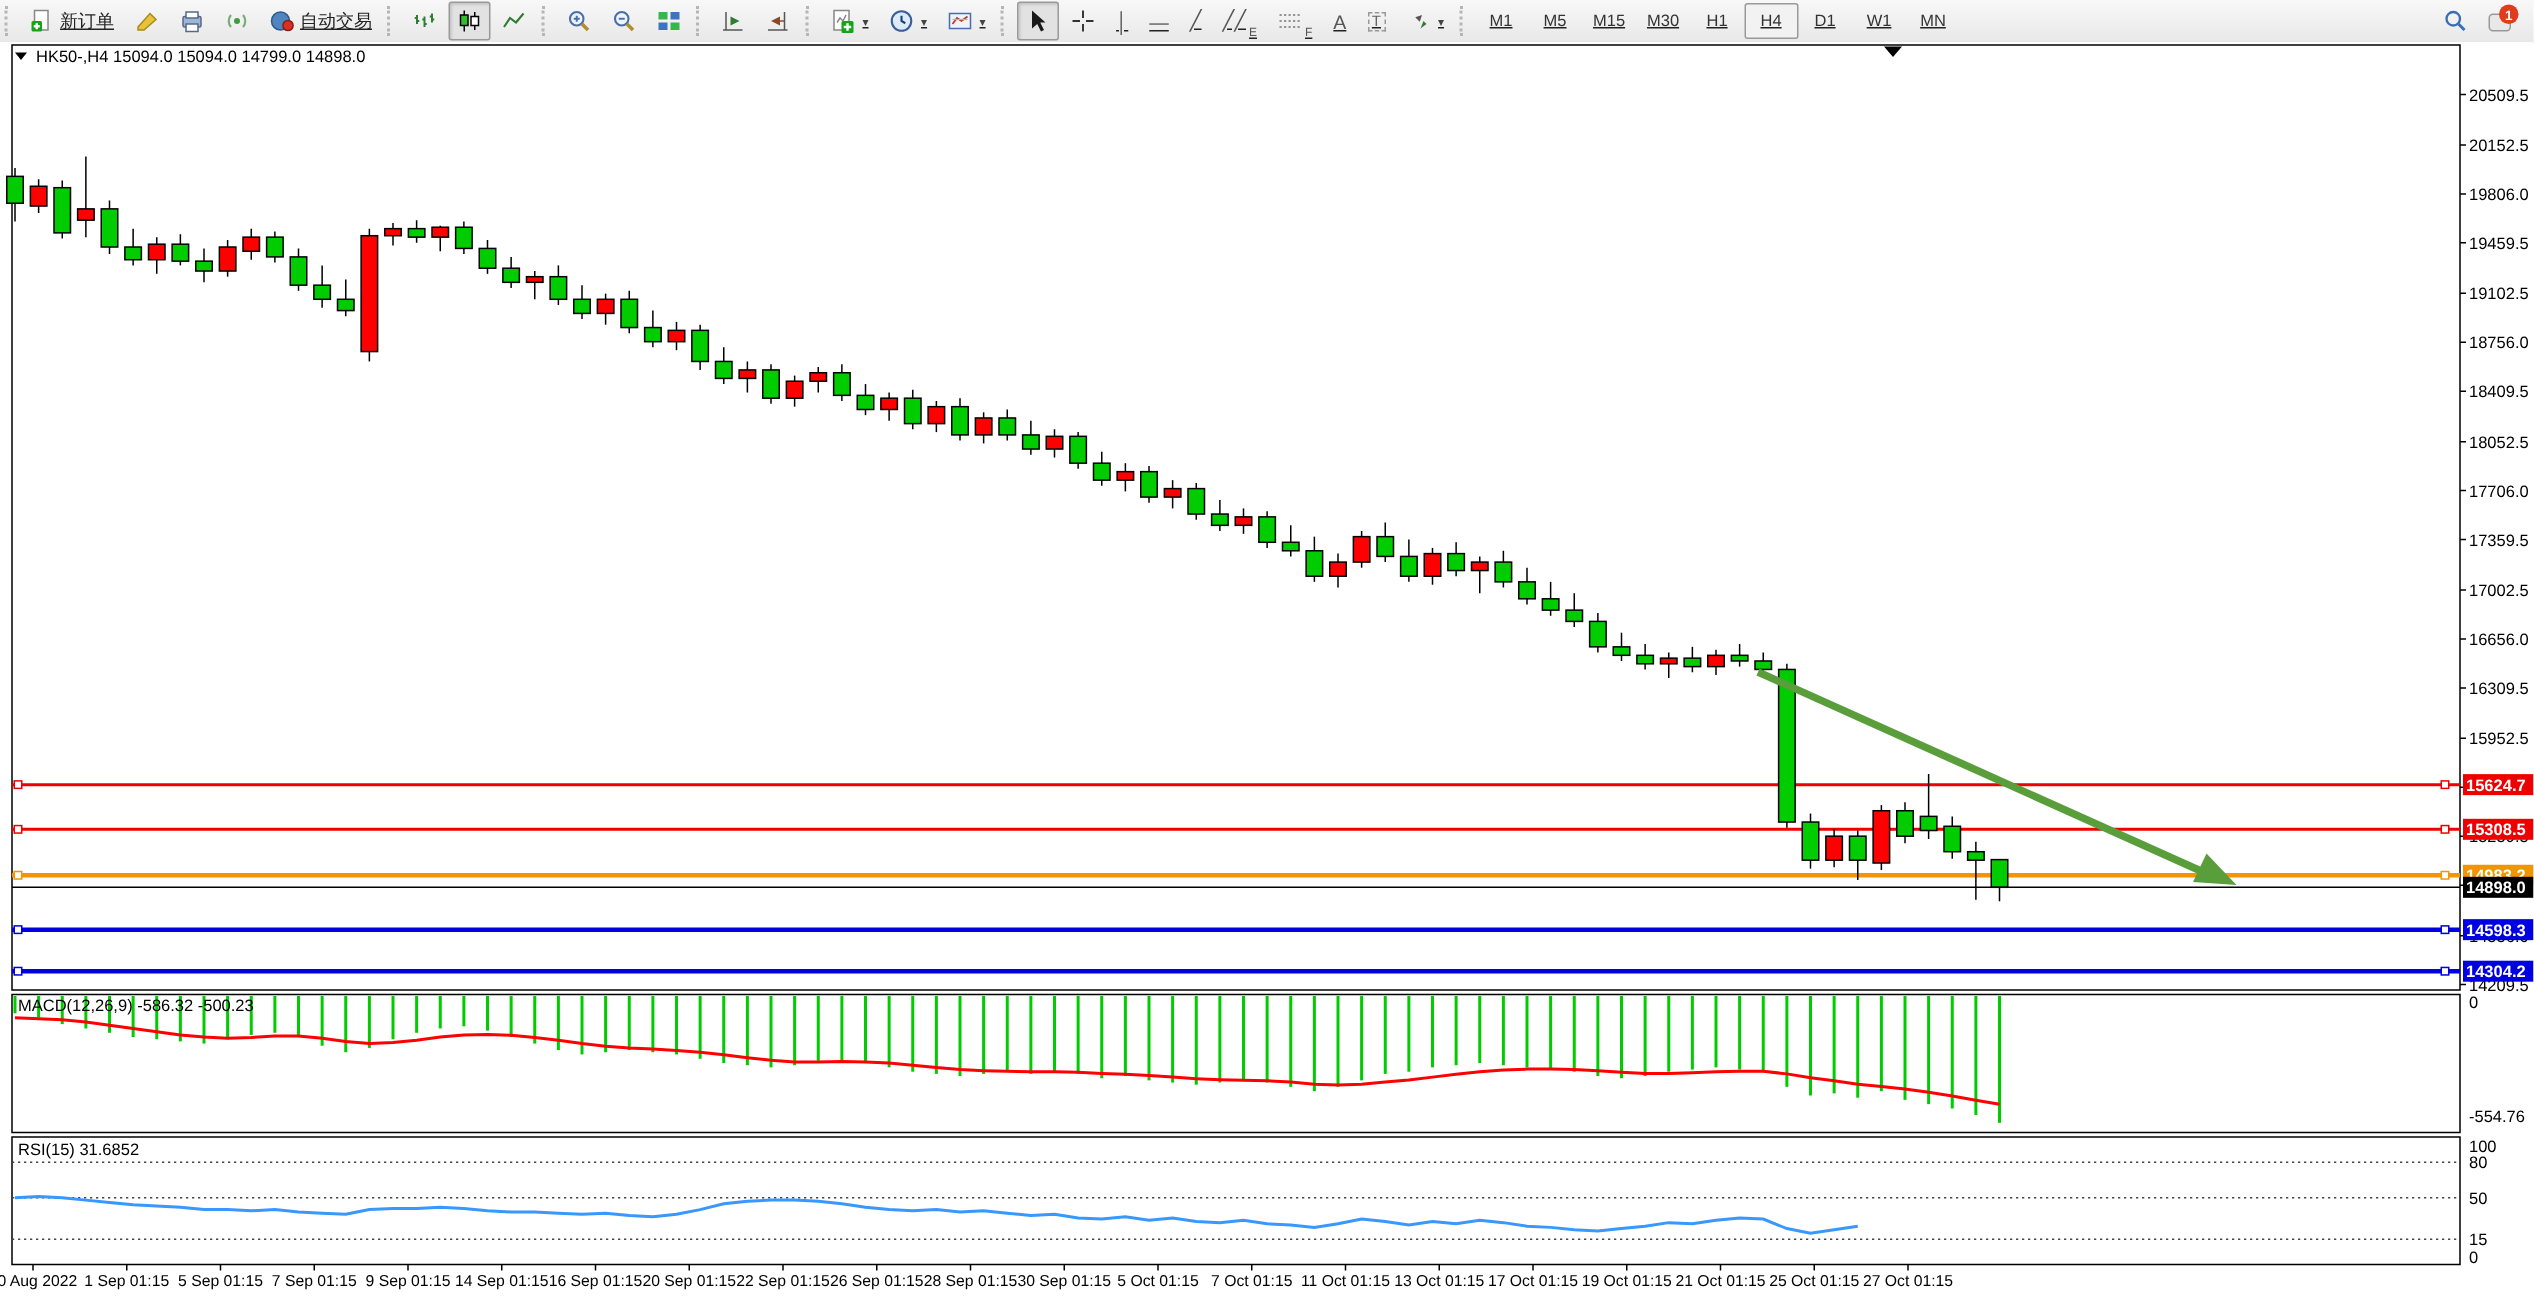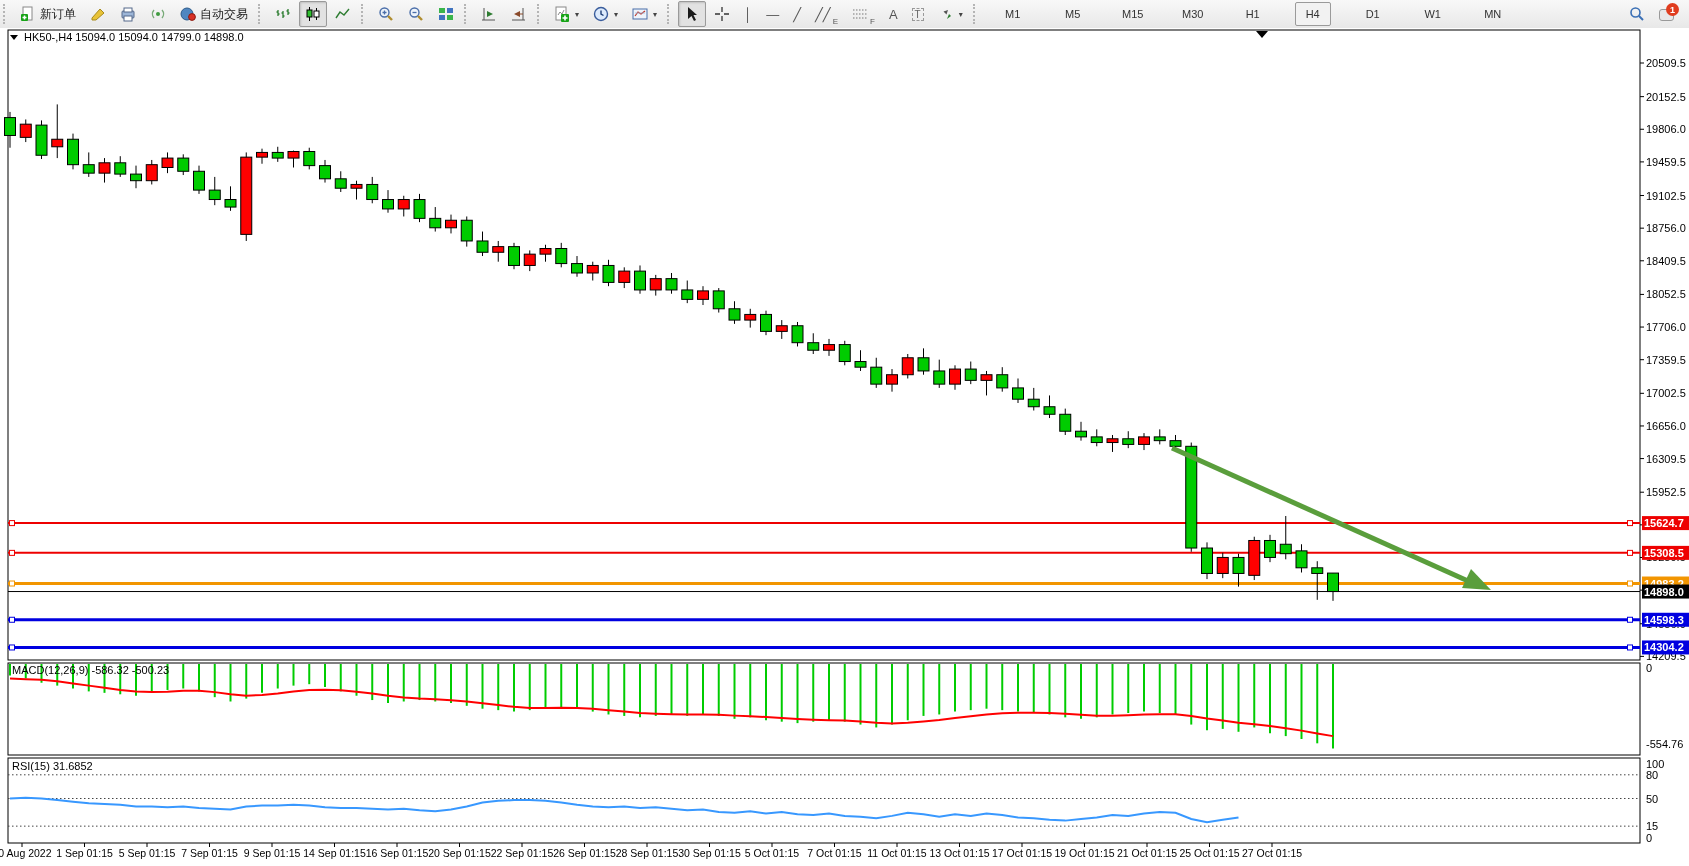--- a/index.html
+++ b/index.html
@@ -1,27 +1,27 @@
 <!DOCTYPE html>
 <html><head>
 <meta charset="utf-8">
 <style>
   html,body{margin:0;padding:0;background:#fff;width:1689px;height:866px;overflow:hidden;
     font-family:"Liberation Sans","DejaVu Sans",sans-serif;-webkit-font-smoothing:none;}
   
   .toolbar{position:absolute;left:0;top:0;width:1689px;height:28px;
     background:linear-gradient(#f8f8f8,#e8e8e8);border-bottom:1px solid #a9a9a9;
-    display:flex;align-items:center;font-size:12px;color:#222;}
+    display:flex;align-items:center;font-size:12px;color:#222;text-decoration:underline;}
   .grip{width:5px;height:20px;margin:0 3px;border-left:2px dotted #b5b5b5;}
   .tb-btn{height:24px;display:flex;align-items:center;gap:4px;padding:0 5px;margin:0 1px;
     border:1px solid transparent;border-radius:2px;cursor:default;white-space:nowrap;}
   .tb-btn.pressed{background:#e2e2e2;border:1px solid #9a9a9a;box-shadow:inset 1px 1px 2px rgba(0,0,0,.15);}
   .tb-btn svg{display:block;}
   .tf-btn{height:22px;min-width:26px;display:flex;align-items:center;justify-content:center;
-    padding:0 4px;margin:12px;border:1px solid transparent;font-size:11px;color:#333;}
+    padding:0 4px;margin:0;border:1px solid transparent;font-size:11px;color:#333;}
   .tf-btn.pressed{background:#f2f2f2;border:1px solid #9a9a9a;border-radius:2px;}
   .caret{font-size:8px;color:#444;margin-left:1px;}
   .glyphline{font-size:13px;color:#555;}
   .sub{font-size:8px;color:#555;margin-left:-2px;align-self:flex-end;}
   .t-boxed{font-size:10px;color:#666;border:1px dashed #999;padding:0 2px;}
   .spacer{flex:1;}
   .badge{position:relative;width:16px;height:16px;}
   .badge .bubble{position:absolute;left:0;top:3px;width:13px;height:10px;background:#e8e8e8;
     border:1px solid #999;border-radius:3px;}
   .badge .num{position:absolute;right:-4px;top:-3px;width:13px;height:13px;background:#e03c1e;

